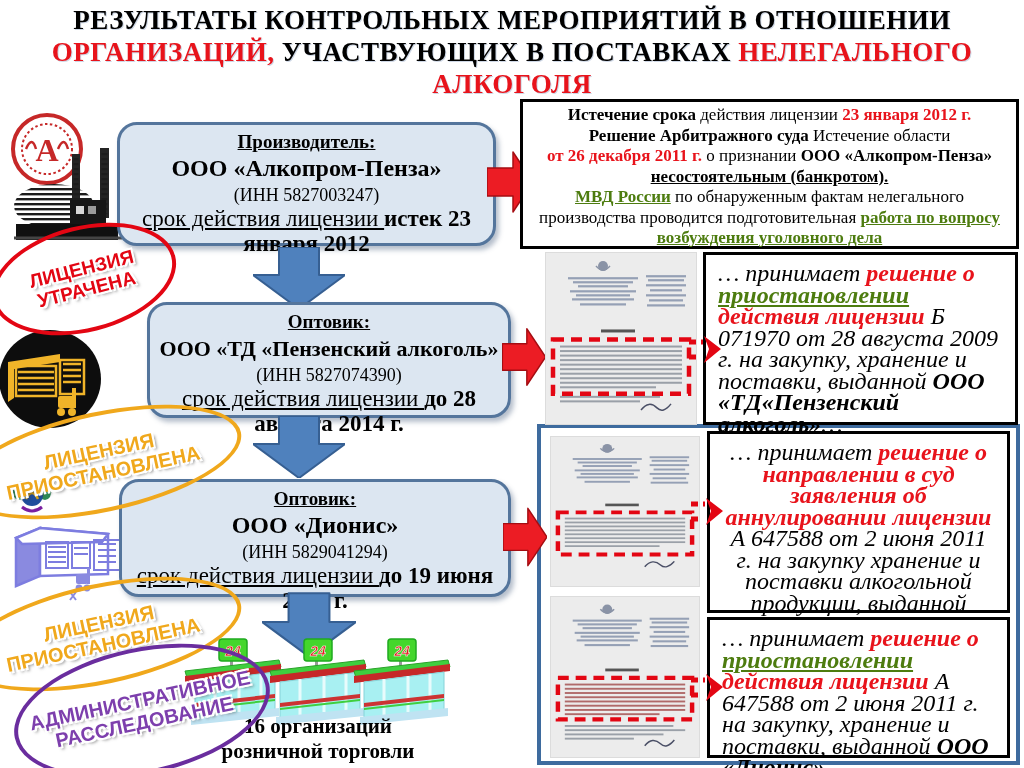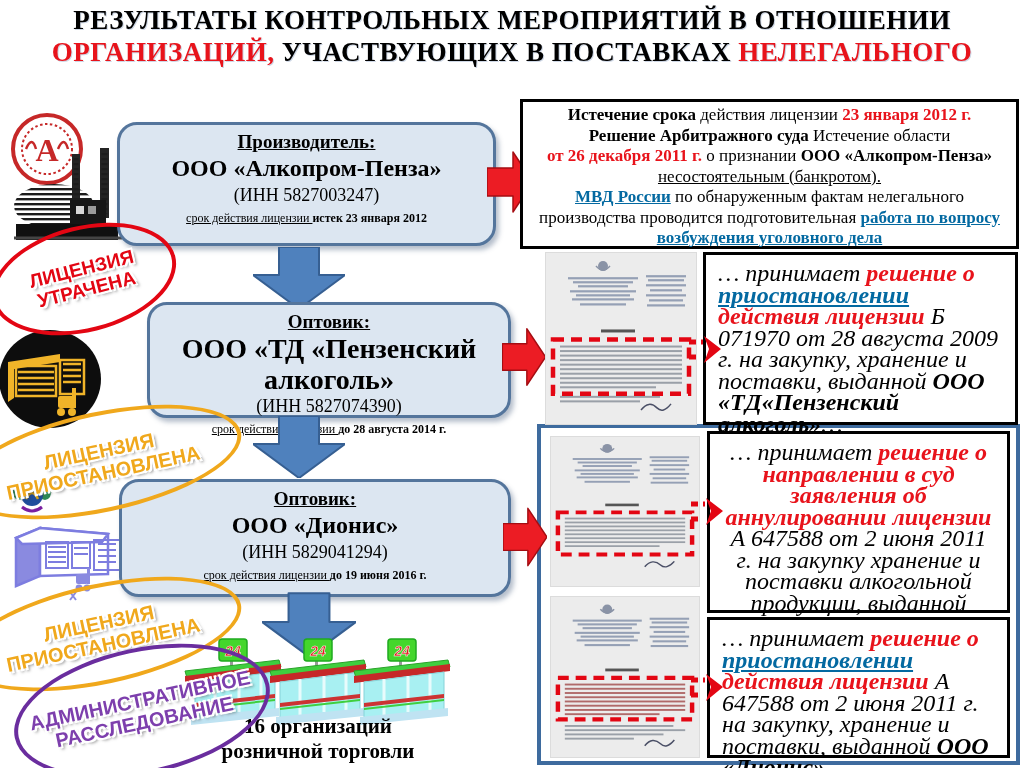--- a/index.html
+++ b/index.html
@@ -10,32 +10,32 @@
   .title{position:absolute;top:4px;left:0;width:1024px;text-align:center;
          font-weight:700;font-size:27px;line-height:32px;letter-spacing:.5px;
          text-shadow:1px 1px 0 #cfd8e6;}
   .sg-tblue{color:#000000;}
   .sg-tred{color:#e8131b;}
 
   
   .sg-n{}
   .sg-b{font-weight:700;}
   .sg-u{text-decoration:underline;}
-  .sg-bu{font-weight:400;text-decoration:underline;}
+  .sg-bu{font-weight:700;text-decoration:underline;}
   .sg-r{color:#e8131b;font-weight:700;}
-  .sg-ru{color:#0369a1;font-weight:700;text-decoration:underline;}
+  .sg-ru{color:#4d7c0f;font-weight:700;text-decoration:underline;}
 
   
   .flowbox{position:absolute;background:#dce6f1;border:3px solid #54759c;border-radius:20px;
            text-align:center;box-shadow:3px 4px 5px rgba(90,110,140,.45);z-index:2;}
   .flowbox .role{font-size:19px;font-weight:700;text-decoration:underline;margin-top:5px;line-height:23px;}
   .flowbox .name{font-size:24px;font-weight:700;line-height:31px;}
-  .flowbox .name-sm{font-size:28px;}
+  .flowbox .name-sm{font-size:22px;}
   .flowbox .inn{font-size:18px;line-height:22px;}
-  .flowbox .lic{font-size:12px;line-height:25px;}
+  .flowbox .lic{font-size:23px;line-height:25px;}
 
   .absx{position:absolute;}
 
   
   .stamp{position:absolute;border-radius:50%;display:flex;flex-direction:column;align-items:center;
          justify-content:center;text-align:center;font-family:"Liberation Sans",sans-serif;
          font-weight:700;z-index:6;background:transparent;}
   .stamp .l{white-space:nowrap;line-height:1.12;
          text-shadow:-2px -2px 0 #fff,2px -2px 0 #fff,-2px 2px 0 #fff,2px 2px 0 #fff,3px 3px 3px rgba(60,60,60,.55);}
   .stamp-red{border:4px solid #e30613;color:#e30613;font-size:19px;transform:rotate(-14deg);}
@@ -59,20 +59,21 @@
   .rl{white-space:nowrap;}
 </style>
 </head>
 <body>
 
 <div class="slide">
 
   <div class="title">
       <div class="rl"><span class="sg-tblue">РЕЗУЛЬТАТЫ КОНТРОЛЬНЫХ МЕРОПРИЯТИЙ В ОТНОШЕНИИ</span></div>
       <div class="rl"><span class="sg-tred">ОРГАНИЗАЦИЙ,</span><span class="sg-tblue"> УЧАСТВУЮЩИХ В ПОСТАВКАХ </span><span class="sg-tred">НЕЛЕГАЛЬНОГО</span></div>
+      <div class="rl"><span class="sg-tred">АЛКОГОЛЯ</span></div>
     </div>
 
   <div class="iconwrap" style="left:10px;top:112px;width:74px;height:74px;">
     <svg width="74" height="74" viewBox="0 0 74 74">
       <circle cx="37" cy="37" r="34" fill="#fff" stroke="#c62828" stroke-width="4"></circle>
       <circle cx="37" cy="37" r="25" fill="#fff" stroke="#c62828" stroke-width="2" stroke-dasharray="2.5 2.5"></circle>
       <path d="M16 37 q6 -14 10 0 M48 37 q6 -14 10 0" stroke="#c62828" stroke-width="2.5" fill="none"></path>
       <text x="37" y="49" text-anchor="middle" font-family="Liberation Serif,serif" font-size="32" font-weight="bold" fill="#c62828">А</text>
     </svg>
   </div>

